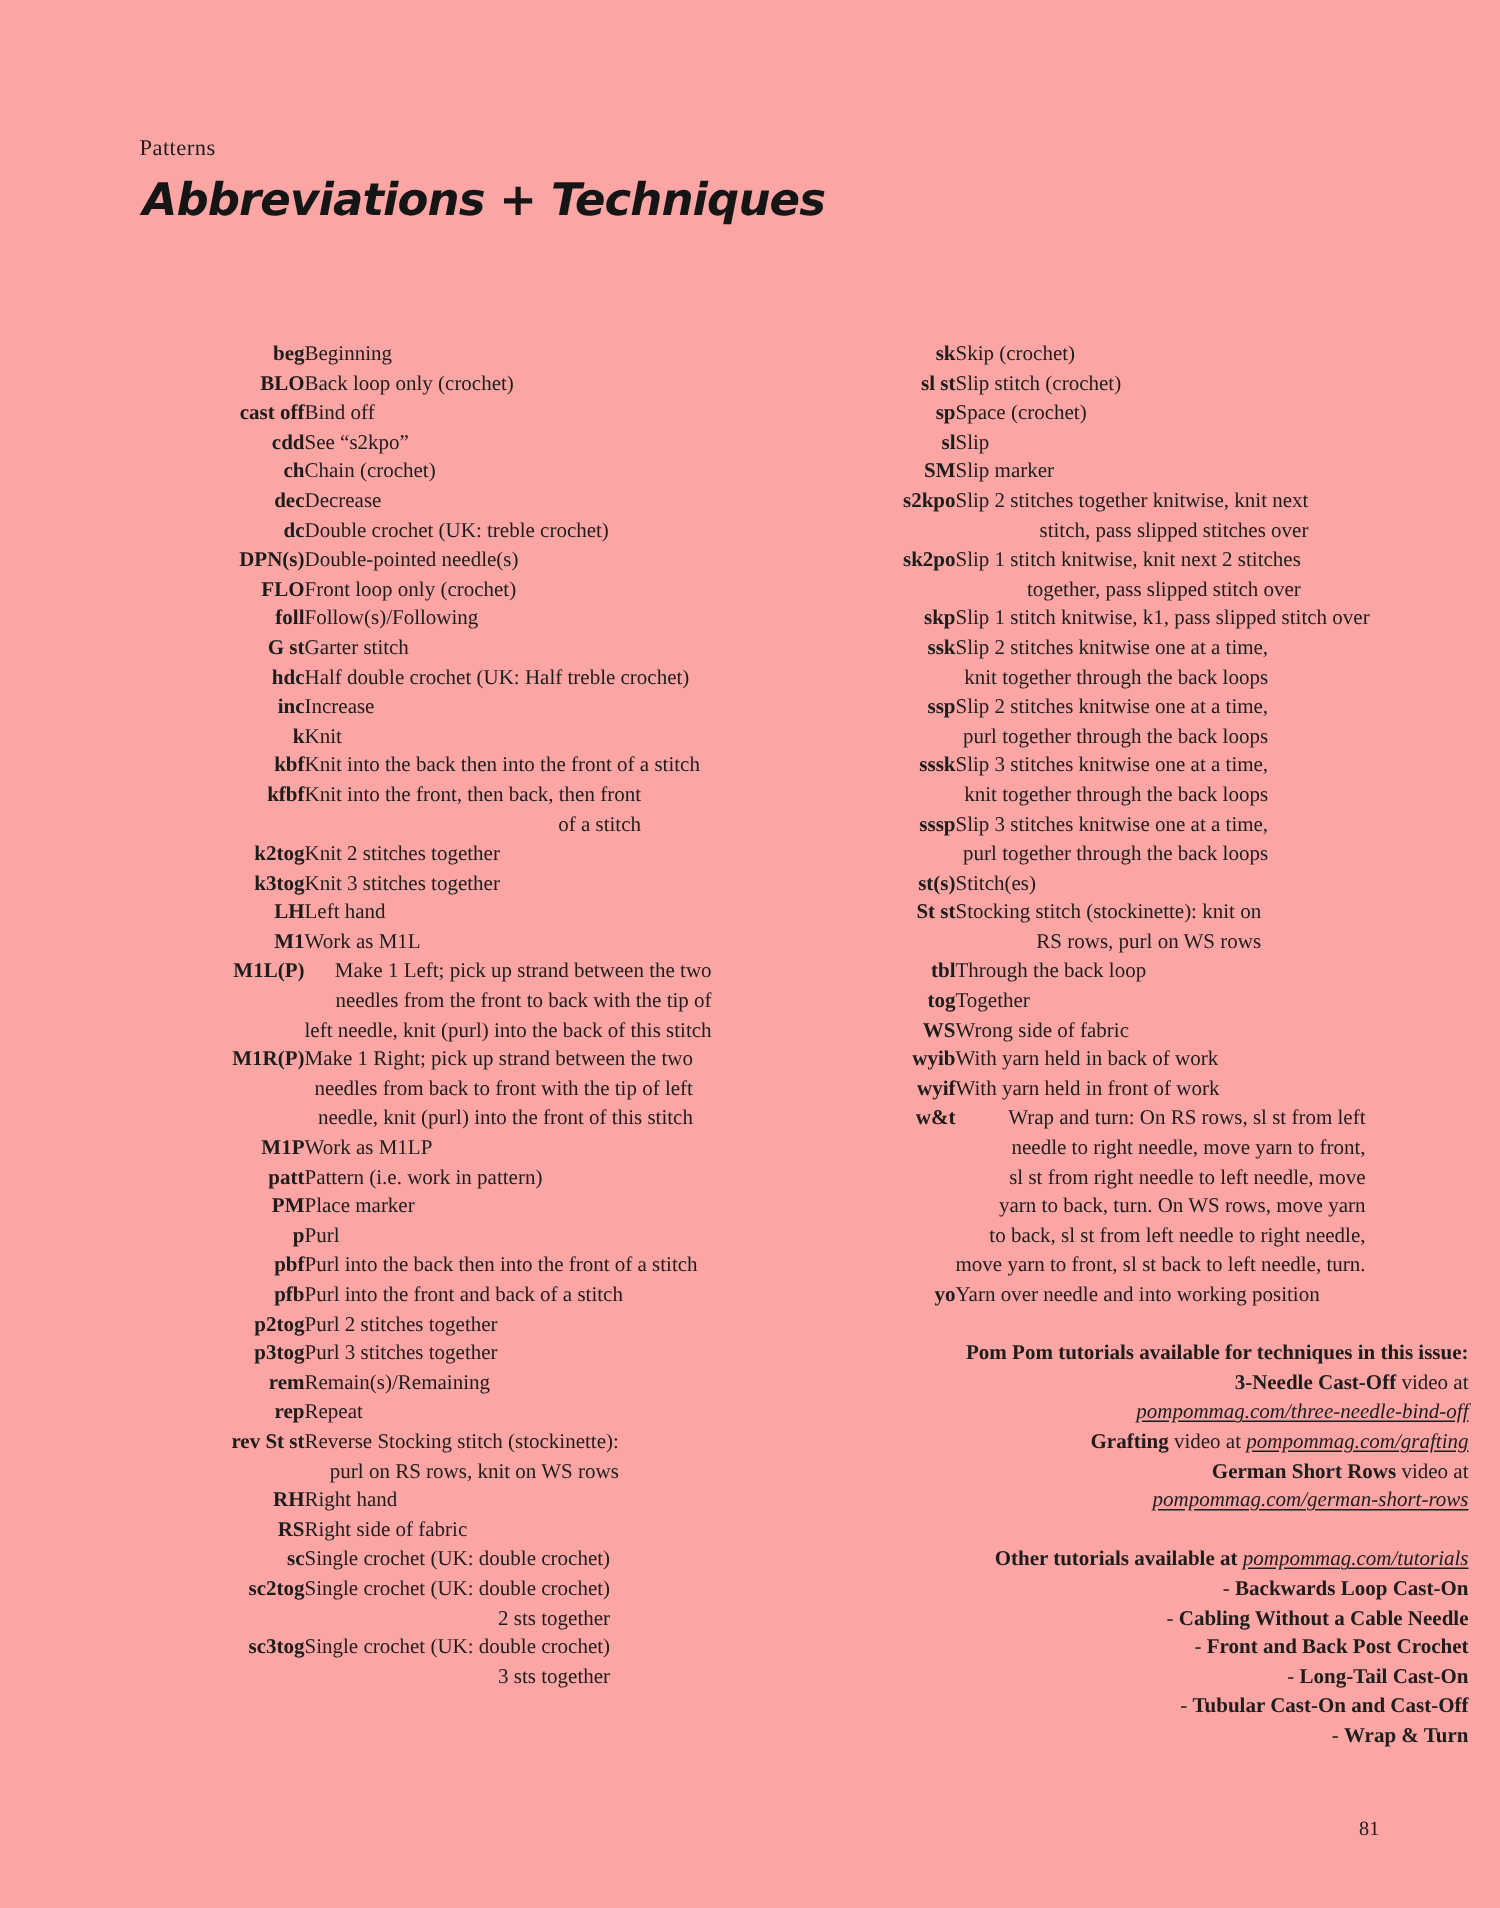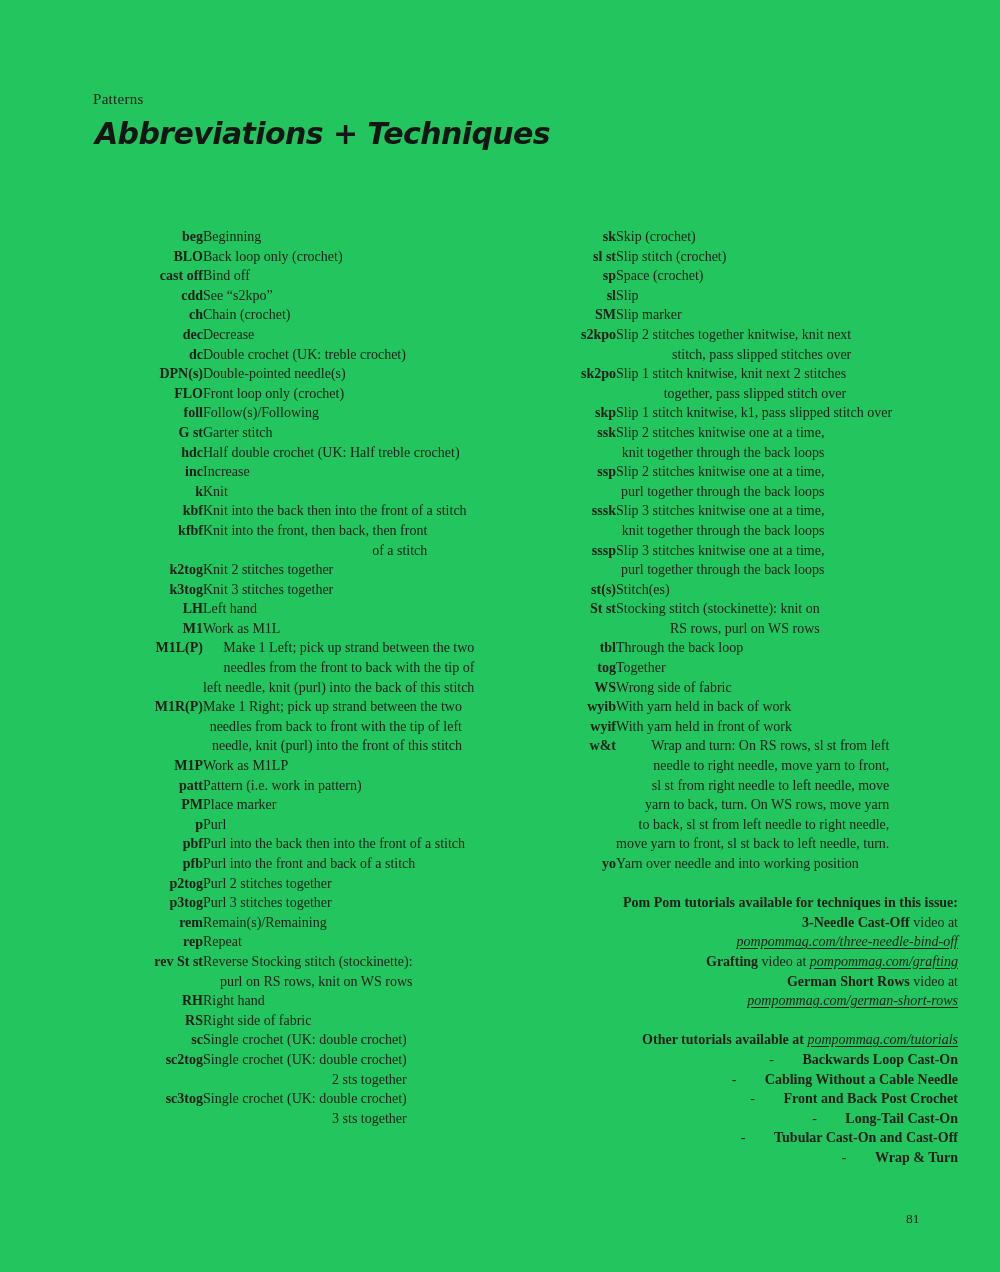--- a/index.html
+++ b/index.html
@@ -1,37 +1,37 @@
 <!DOCTYPE html>
 <html><head>
 <meta charset="utf-8">
 <style>
   html,body { margin:0; padding:0; background:#ffffff; }
   .page {
-    position:relative; width:1000px; height:1272px; background:#22c55e;
+    position:relative; width:1000px; height:1272px; background:#fca5a5;
     font-family:"Liberation Serif", serif; color:#1d1d1b; overflow:hidden;
   }
   .eyebrow {
     position:absolute; left:93px; top:91px;
     font-size:15px; letter-spacing:0.3px; color:#1d1d1b;
   }
   .title {
     position:absolute; left:95px; top:116px; margin:0;
     font-family:"DejaVu Sans", sans-serif; font-size:30px; font-weight:700;
     letter-spacing:-0.6px; color:#151515;font-style:italic;
   }
   .glossary-col { position:absolute; top:227px; font-size:14px; line-height:19.6px;text-align:right; }
   .col-left  { left:93px;  width:432px; }
-  .col-right { left:506px; width:452px; }
+  .col-right { left:527px; width:452px; }
   .row { display:flex; }
   .term { width:110px; flex:none; font-weight:700; white-space:nowrap; }
   .def { white-space:nowrap; }
   .tut-block { margin-top:19.6px; }
   .tut-line { white-space:nowrap; }
-  .seg-b { font-weight:700;margin-left:25px; }
+  .seg-b { font-weight:700; }
   .seg-l { font-style:italic; text-decoration:underline; text-underline-offset:2px; }
   .pagenum { position:absolute; left:906px; top:1211px; font-size:13.5px; }
 </style>
 </head>
 <body>
 
 <div class="page">
   <div class="eyebrow">Patterns</div>
   <h1 class="title">Abbreviations + Techniques</h1>
 

